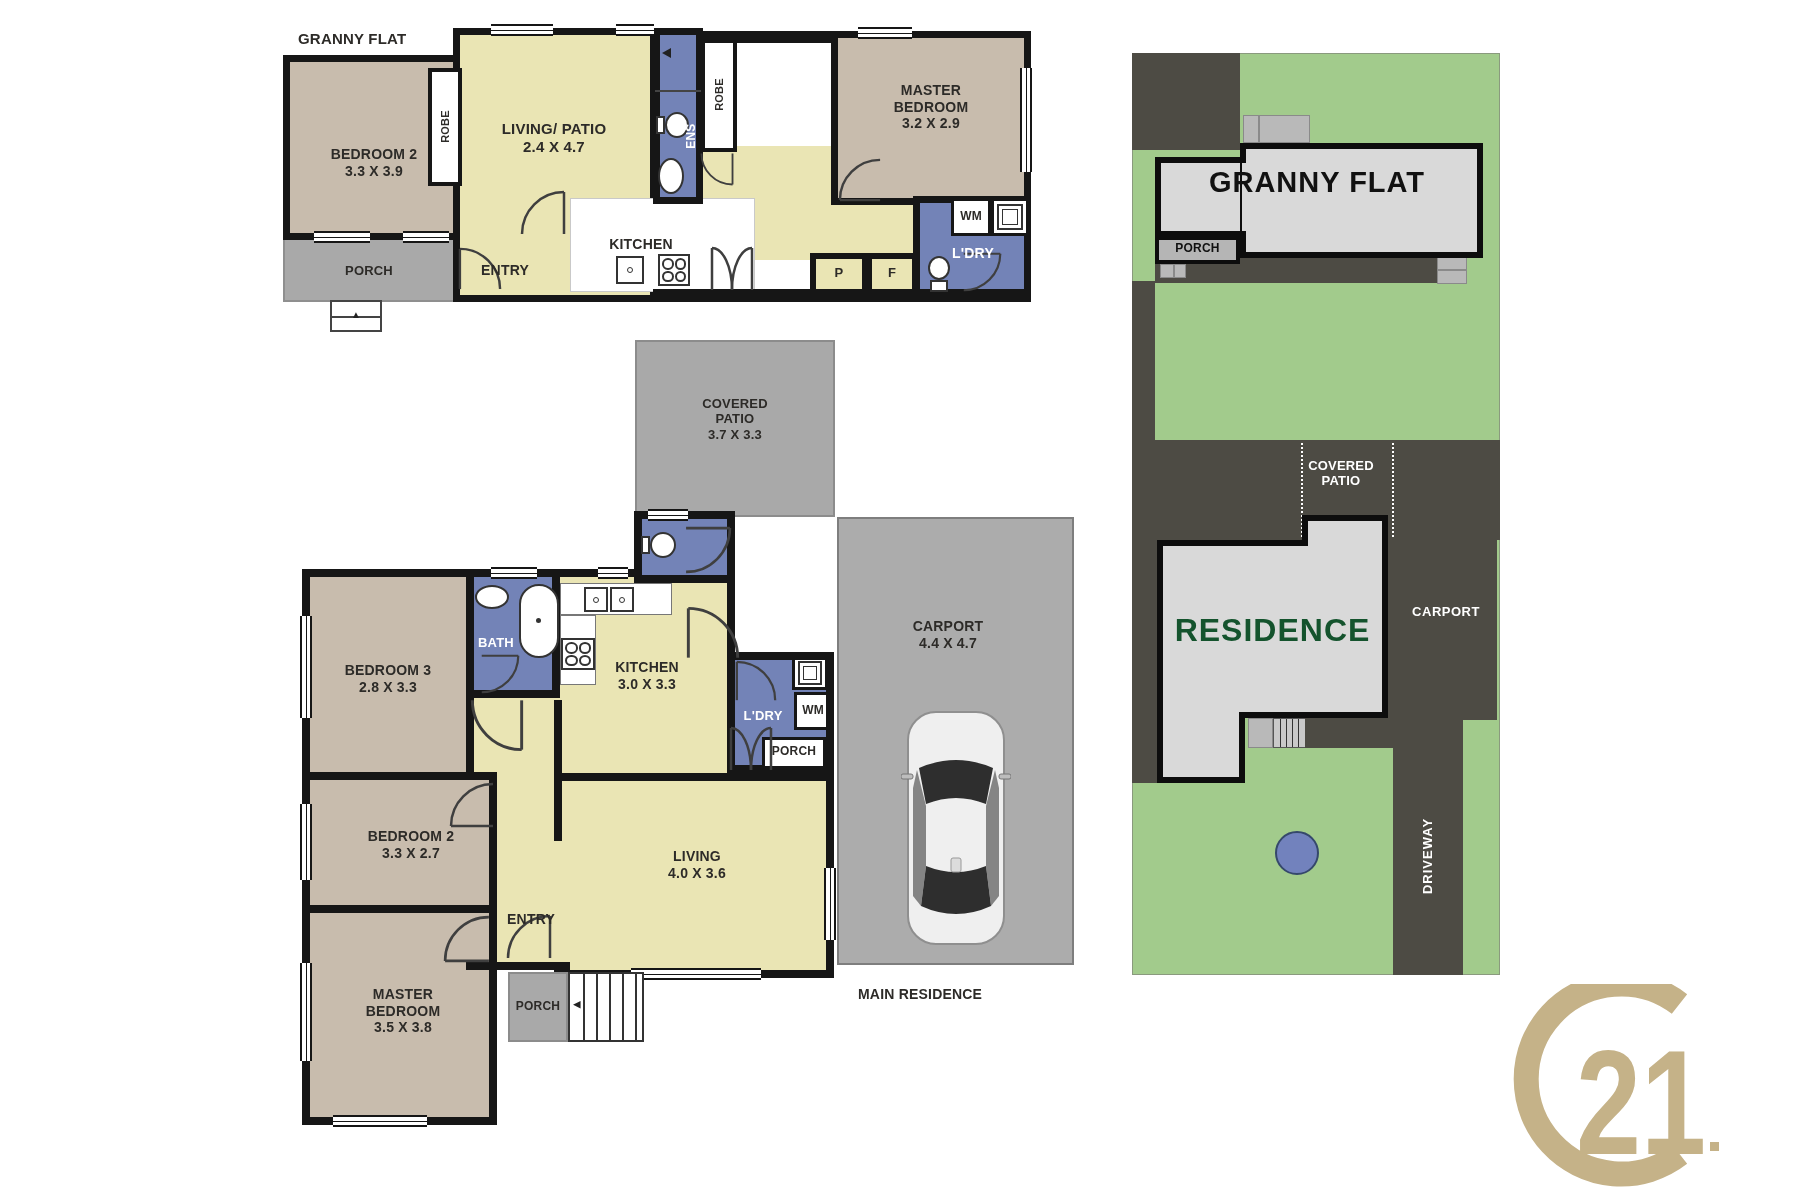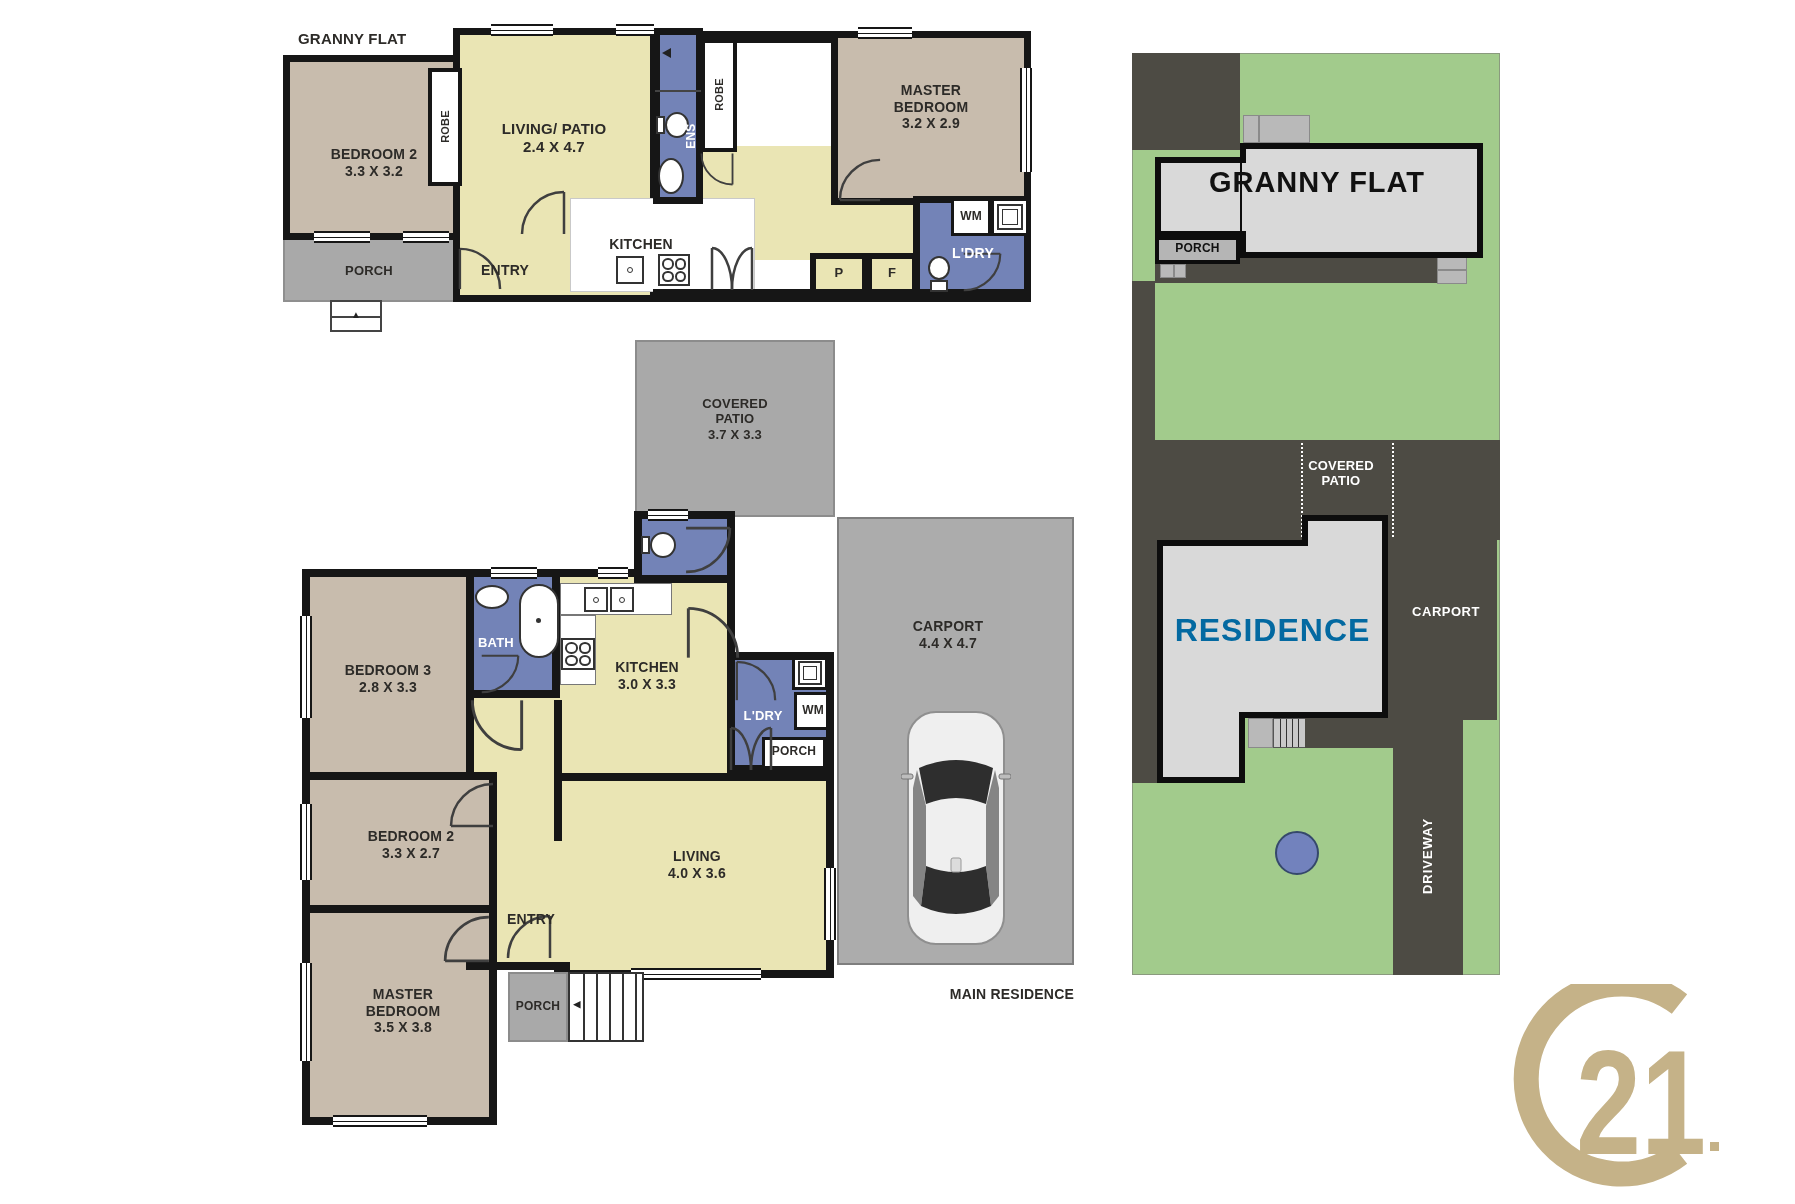--- a/index.html
+++ b/index.html
@@ -124,21 +124,21 @@
       </svg>
     <svg class="door" style="left:710px;top:246px;" width="44" height="46" viewBox="0 0 44 46">
         <path d="M2 2 A20 42 0 0 1 22 44" fill="none" stroke="#3f3f3f" stroke-width="2.5"></path>
         <path d="M42 2 A20 42 0 0 0 22 44" fill="none" stroke="#3f3f3f" stroke-width="2.5"></path>
         <line x1="2" y1="2" x2="2" y2="44" stroke="#3f3f3f" stroke-width="2.5"></line>
         <line x1="42" y1="2" x2="42" y2="44" stroke="#3f3f3f" stroke-width="2.5"></line>
       </svg>
 
     <div class="lb" style="left:294px;top:146px;width:160px;">
       <div>BEDROOM 2</div>
-      <div>3.3 X 3.2</div>
+      <div>3.3 X 3.9</div>
     </div>
     <div class="lb" style="left:474px;top:120px;width:160px;font-size:15px;">
       <div>LIVING/ PATIO</div>
       <div>2.4 X 4.7</div>
     </div>
     <div class="lb" style="left:851px;top:82px;width:160px;">
       <div>MASTER</div>
       <div>BEDROOM</div>
       <div>3.2 X 2.9</div>
     </div>
@@ -171,21 +171,21 @@
     <svg class="abs" style="left:901px;top:708px;" width="110" height="240" viewBox="0 0 110 240">
       <rect x="7" y="4" width="96" height="232" rx="28" fill="#efefef" stroke="#8f8f8f" stroke-width="2"></rect>
       <path d="M18 60 Q55 44 92 60 L85 96 Q55 84 25 96 Z" fill="#2e2e2e"></path>
       <path d="M25 158 Q55 170 85 158 L90 198 Q55 214 20 198 Z" fill="#2e2e2e"></path>
       <path d="M16 62 L25 98 L25 158 L20 198 L12 188 L12 80 Z" fill="#4a4a4a" opacity="0.65"></path>
       <path d="M94 62 L85 98 L85 158 L90 198 L98 188 L98 80 Z" fill="#4a4a4a" opacity="0.65"></path>
       <rect x="0" y="66" width="12" height="5" rx="2" fill="#bdbdbd" stroke="#777" stroke-width="1"></rect>
       <rect x="98" y="66" width="12" height="5" rx="2" fill="#bdbdbd" stroke="#777" stroke-width="1"></rect>
       <rect x="50" y="150" width="10" height="14" rx="2" fill="#dcdcdc" stroke="#999" stroke-width="1"></rect>
     </svg>
-    <div class="lb" style="left:858px;top:986px;width:216px;text-align:right;">MAIN RESIDENCE</div>
+    <div class="lb" style="left:858px;top:986px;width:216px;text-align:left;">MAIN RESIDENCE</div>
 
     <div class="room" style="left:473px;top:577px;width:254px;height:196px;background:#eae5b4;"></div>
     <div class="room" style="left:497px;top:773px;width:337px;height:197px;background:#eae5b4;"></div>
     <div class="room" style="left:302px;top:569px;width:172px;height:211px;background:#c8bcad;border:8px solid #161616;"></div>
     <div class="room" style="left:302px;top:772px;width:195px;height:141px;background:#c8bcad;border:8px solid #161616;"></div>
     <div class="room" style="left:302px;top:905px;width:195px;height:220px;background:#c8bcad;border:8px solid #161616;"></div>
     <div class="room" style="left:466px;top:569px;width:94px;height:129px;background:#7383b7;border:8px solid #161616;"></div>
     <div class="room" style="left:634px;top:511px;width:101px;height:72px;background:#7383b7;border:8px solid #161616;"></div>
     <div class="room" style="left:560px;top:583px;width:112px;height:32px;background:#fff;border:1px solid #777;"></div>
     <div class="room" style="left:560px;top:615px;width:36px;height:70px;background:#fff;border:1px solid #777;"></div>
@@ -353,21 +353,21 @@
 
     <div class="sdark" style="left:1132px;top:540px;width:25px;height:243px;"></div>
     <div class="sdark" style="left:1388px;top:540px;width:109px;height:180px;"></div>
     <div class="lb w" style="left:1396px;top:604px;width:100px;font-size:13px;letter-spacing:.5px;">CARPORT</div>
 
     <div class="sbld" style="left:1302px;top:515px;width:86px;height:31px;"></div>
     <div class="sbld" style="left:1157px;top:540px;width:231px;height:178px;"></div>
     <div class="sbld" style="left:1157px;top:712px;width:88px;height:71px;"></div>
     <div class="spatch" style="left:1308px;top:536px;width:74px;height:10px;"></div>
     <div class="spatch" style="left:1163px;top:712px;width:76px;height:12px;"></div>
-    <div class="lb" style="left:1162px;top:612px;width:221px;font-size:32px;letter-spacing:1px;color:#0369a1;">RESIDENCE</div>
+    <div class="lb" style="left:1162px;top:612px;width:221px;font-size:32px;letter-spacing:1px;color:#14532d;">RESIDENCE</div>
 
     <div class="sgrey" style="left:1248px;top:718px;width:25px;height:30px;"></div>
     <div class="stairs" style="left:1273px;top:718px;width:34px;height:30px;background:#c9c9c9;border:1px solid #555;">
       <i style="left:6px;width:1px;"></i>
         <i style="left:12px;width:1px;"></i>
         <i style="left:18px;width:1px;"></i>
         <i style="left:24px;width:1px;"></i>
     </div>
     <div class="sdark" style="left:1305px;top:718px;width:88px;height:30px;"></div>
     <div class="sdark" style="left:1393px;top:718px;width:70px;height:257px;"></div>

